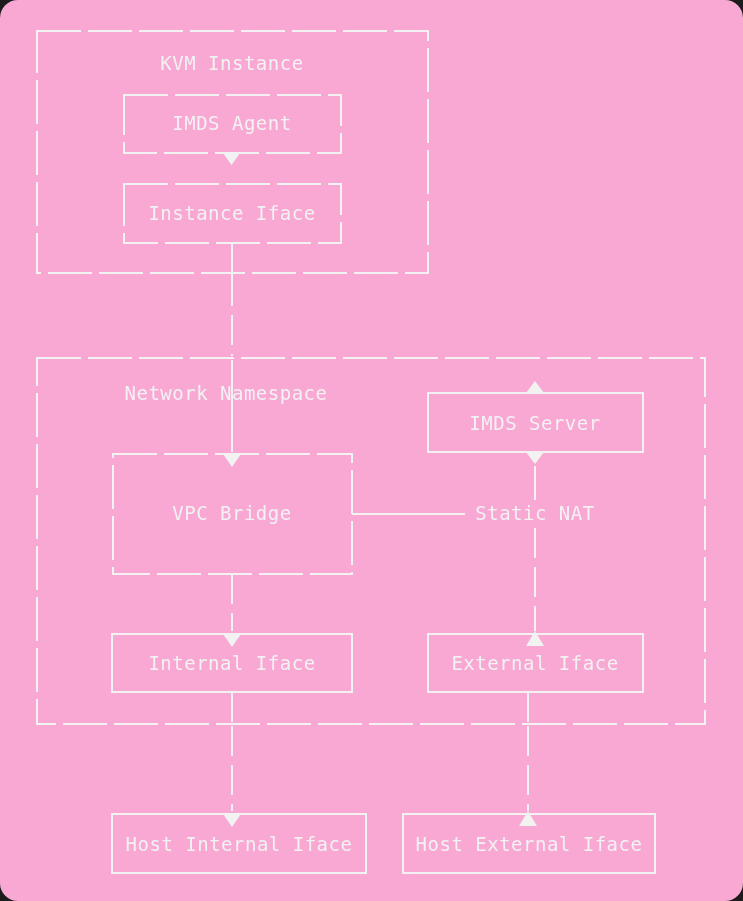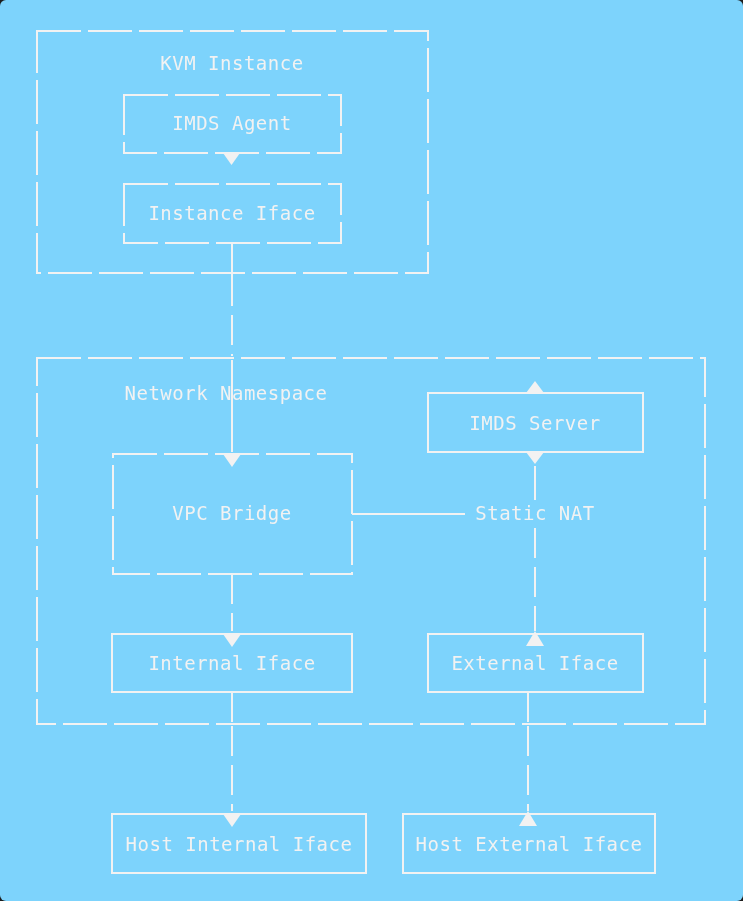--- a/index.html
+++ b/index.html
@@ -4,22 +4,22 @@
 <style>
   html, body {
     margin: 0;
     padding: 0;
     background: #1c1c1c;
   }
   #page {
     position: relative;
     width: 743px;
     height: 901px;
-    background: #7dd3fc;
-    border-radius: 6px;
+    background: #f9a8d4;
+    border-radius: 18px;
     overflow: hidden;
     font-family: "DejaVu Sans Mono", "Liberation Mono", monospace;
   }
   #diagram {
     position: absolute;
     left: 0;
     top: 0;
     width: 743px;
     height: 901px;
     display: block;

